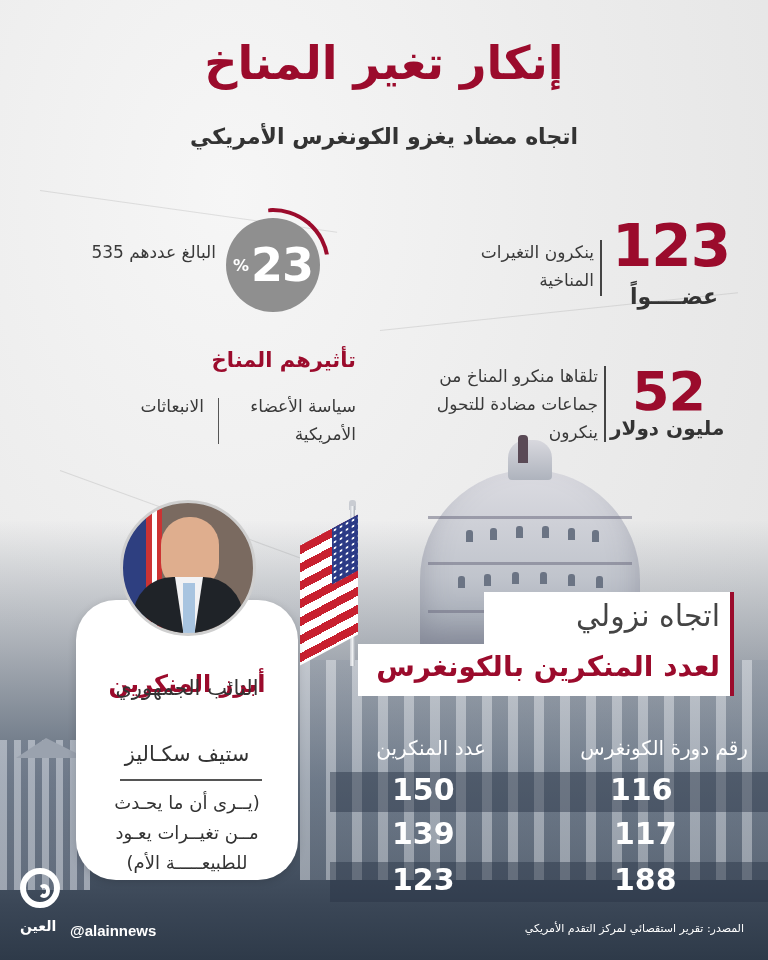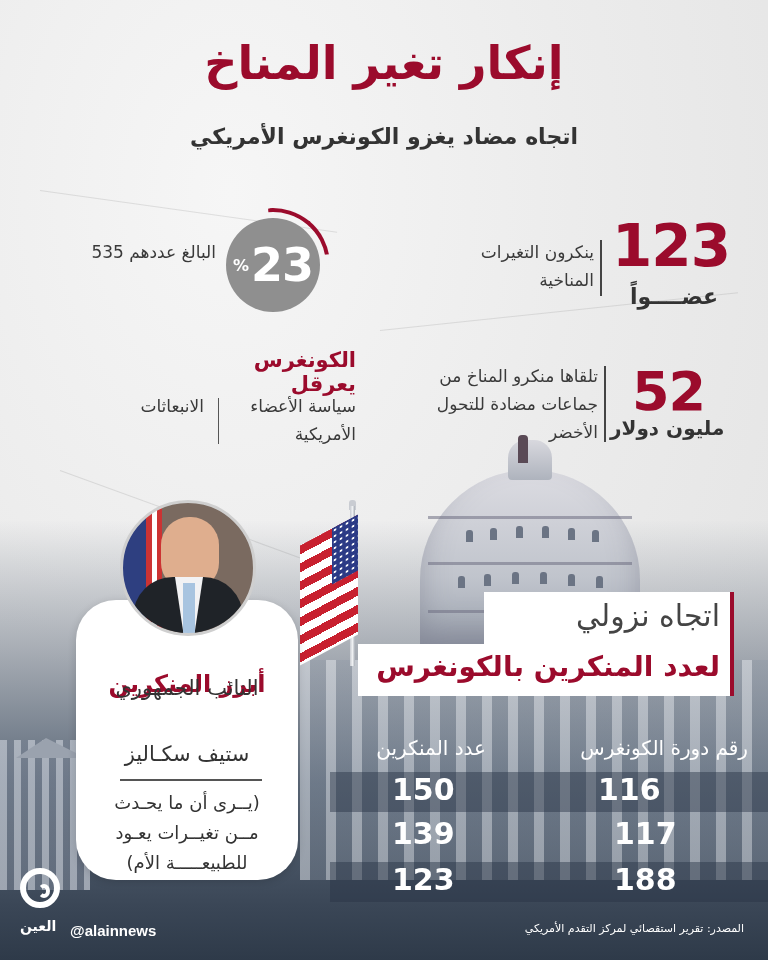--- a/index.html
+++ b/index.html
@@ -193,24 +193,24 @@
   <div class="desc" style="left:20px;width:196px;top:238px;">
     <div>البالغ عددهم 535</div>
   </div>
 
   <div class="big-num" style="left:632px;top:360px;font-size:54px;">52</div>
   <div class="num-unit" style="left:610px;top:416px;font-size:20px;">مليون دولار</div>
   <div class="vbar" style="left:604px;top:366px;height:76px;"></div>
   <div class="desc" style="left:380px;width:218px;top:362px;">
     <div>تلقاها منكرو المناخ من</div>
     <div>جماعات مضادة للتحول</div>
-    <div>الأخضر</div>
-  </div>
-
-  <div class="accent-label" style="left:196px;top:348px;width:160px;text-align:right;font-size:21px;">الكونغرس يعرقل</div>
+    <div>ينكرون</div>
+  </div>
+
+  <div class="accent-label" style="left:196px;top:348px;width:160px;text-align:right;font-size:21px;">تأثيرهم المناخ</div>
   <div class="desc" style="left:232px;width:124px;top:392px;">
     <div>سياسة الأعضاء</div>
     <div>الأمريكية</div>
   </div>
   <div class="vbar" style="left:218px;top:398px;height:46px;background:#555;width:1px;"></div>
   <div class="desc" style="left:50px;width:154px;top:392px;">
     <div>الانبعاثات</div>
   </div>
 
   <div class="card"></div>
@@ -232,21 +232,21 @@
 
   <div class="trend-box"></div>
   <div class="trend-box2"></div>
   <div class="trend-title">اتجاه نزولي</div>
   <div class="trend-sub">لعدد المنكرين بالكونغرس</div>
 
   <div class="tbl-head" style="right:20px;">رقم دورة الكونغرس</div>
   <div class="tbl-head" style="right:282px;">عدد المنكرين</div>
 
   <div class="tbl-row dark" style="top:772px;">
-    <span class="tbl-cell" style="left:268px;top:0;text-align:right;">116</span>
+    <span class="tbl-cell" style="left:280px;top:0;text-align:right;">116</span>
     <span class="tbl-cell" style="left:62px;top:0;">150</span>
   </div>
   <div class="tbl-row" style="top:816px;">
     <span class="tbl-cell" style="left:284px;top:0;">117</span>
     <span class="tbl-cell" style="left:62px;top:0;">139</span>
   </div>
   <div class="tbl-row dark" style="top:862px;">
     <span class="tbl-cell" style="left:284px;top:0;">188</span>
     <span class="tbl-cell" style="left:62px;top:0;">123</span>
   </div>

